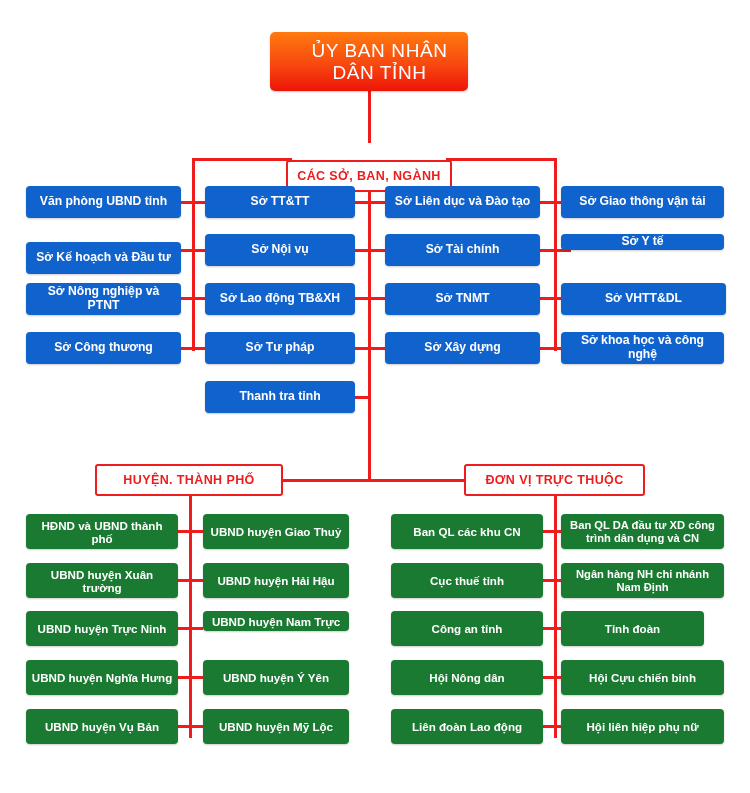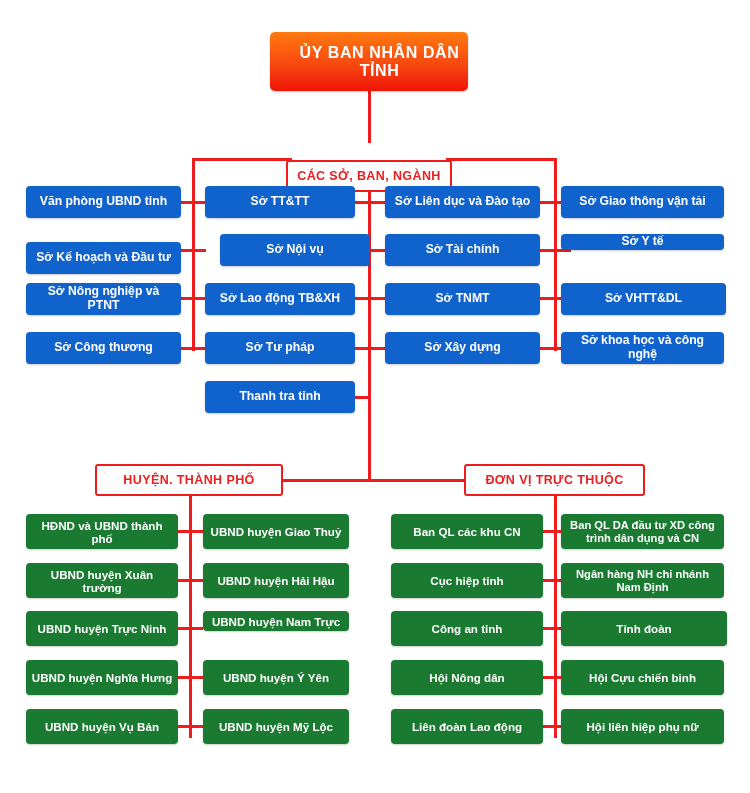--- a/index.html
+++ b/index.html
@@ -39,22 +39,22 @@
     justify-content: center;
     text-align: center;
     border-radius: 4px;
     line-height: 1.12;
   }
 
   
   .node.root {
     background: linear-gradient(to bottom, #ff7a10 0%, #f8480f 55%, #ee1508 100%);
     color: #ffffff;
-    font-size: 16px;
-    font-weight: bold;
+    font-size: 19px;
+    font-weight: normal;
     letter-spacing: 0.6px;
     border-radius: 5px;
     box-shadow: 0 1px 2px rgba(0,0,0,0.22);
     padding-left: 21px;
   }
 
   
   .node.header {
     background: #ffffff;
     border: 2.5px solid #ee1c1c;
@@ -183,21 +183,21 @@
   <div class="node blue" style="left:26px; top:283px; width:155px; height:32px;">
     <span class="label">Sở Nông nghiệp và PTNT</span>
     </div>
   <div class="node blue" style="left:26px; top:332px; width:155px; height:32px;">
     <span class="label">Sở Công thương</span>
     </div>
 
   <div class="node blue" style="left:205px; top:186px; width:150px; height:32px;">
     <span class="label">Sở TT&amp;TT</span>
     </div>
-  <div class="node blue" style="left:220px; top:234px; width:150px; height:32px;">
+  <div class="node blue" style="left:205px; top:234px; width:150px; height:32px;">
     <span class="label">Sở Nội vụ</span>
     </div>
   <div class="node blue" style="left:205px; top:283px; width:150px; height:32px;">
     <span class="label">Sở Lao động TB&amp;XH</span>
     </div>
   <div class="node blue" style="left:205px; top:332px; width:150px; height:32px;">
     <span class="label">Sở Tư pháp</span>
     </div>
   <div class="node blue" style="left:205px; top:381px; width:150px; height:32px;">
     <span class="label">Thanh tra tỉnh</span>
@@ -266,41 +266,41 @@
     <span class="label">UBND huyện Ý Yên</span>
     </div>
   <div class="node green" style="left:203px; top:709px; width:146px; height:35px;">
     <span class="label">UBND huyện Mỹ Lộc</span>
     </div>
 
   <div class="node green" style="left:391px; top:514px; width:152px; height:35px;">
     <span class="label">Ban QL các khu CN</span>
     </div>
   <div class="node green" style="left:391px; top:563px; width:152px; height:35px;">
-    <span class="label">Cục hiệp tỉnh</span>
+    <span class="label">Cục thuế tỉnh</span>
     </div>
   <div class="node green" style="left:391px; top:611px; width:152px; height:35px;">
     <span class="label">Công an tỉnh</span>
     </div>
   <div class="node green" style="left:391px; top:660px; width:152px; height:35px;">
     <span class="label">Hội Nông dân</span>
     </div>
   <div class="node green" style="left:391px; top:709px; width:152px; height:35px;">
     <span class="label">Liên đoàn Lao động</span>
     </div>
 
   <div class="node green two-line" style="left:561px; top:514px; width:163px; height:35px;">
     <span class="label">Ban QL DA đầu tư XD công
 trình dân dụng và CN</span>
     </div>
   <div class="node green two-line" style="left:561px; top:563px; width:163px; height:35px;">
     <span class="label">Ngân hàng NH chi nhánh
 Nam Định</span>
     </div>
-  <div class="node green" style="left:561px; top:611px; width:166px; height:35px;">
+  <div class="node green" style="left:561px; top:611px; width:143px; height:35px;">
     <span class="label">Tỉnh đoàn</span>
     </div>
   <div class="node green" style="left:561px; top:660px; width:163px; height:35px;">
     <span class="label">Hội Cựu chiến binh</span>
     </div>
   <div class="node green" style="left:561px; top:709px; width:163px; height:35px;">
     <span class="label">Hội liên hiệp phụ nữ</span>
     </div>
 
 </div>

